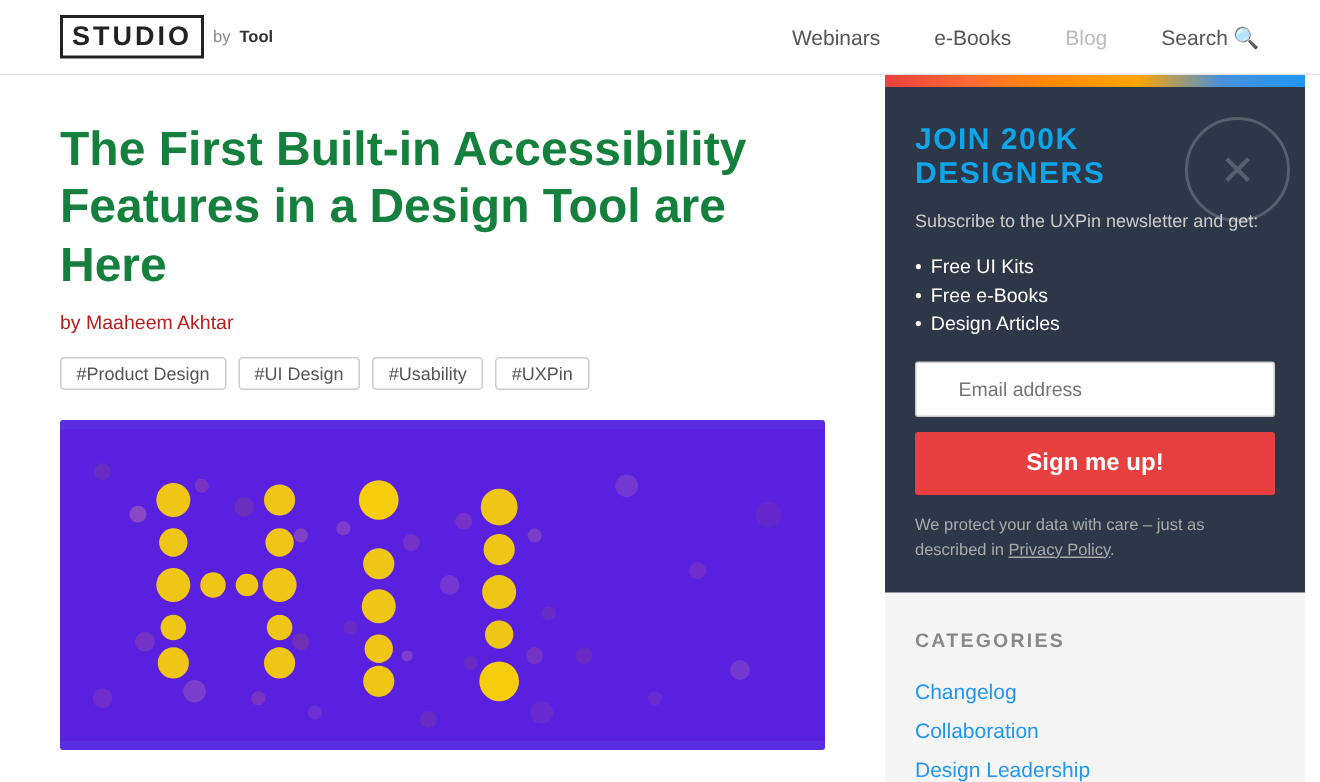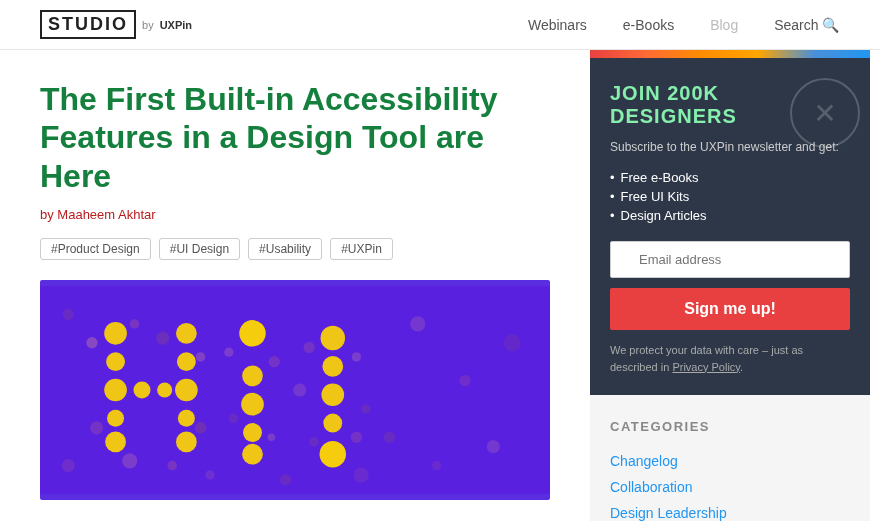--- a/index.html
+++ b/index.html
@@ -137,21 +137,21 @@
       padding: 24px 20px 20px 20px;
       position: relative;
       overflow: hidden;
     }
 
     .newsletter-title {
       font-size: 20px;
       font-weight: 900;
       letter-spacing: 1px;
       margin-bottom: 10px;
-      color: #86efac;
+      color: #0ea5e9;
     }
 
     .newsletter-subtitle {
       font-size: 12px;
       color: #ccc;
       margin-bottom: 12px;
       line-height: 1.5;
     }
 
     .newsletter-list {
@@ -245,21 +245,21 @@
       text-decoration: none;
     }
   </style>
 </head>
 <body>
 
 <div class="header">
   <div class="logo-area">
     <span class="logo-studio">STUDIO</span>
     <span class="logo-by">by</span>
-    <span class="logo-uxpin">UXPin</span>
+    <span class="logo-uxpin">Tool</span>
   </div>
   <nav class="nav">
     <a class="nav-item">Webinars</a>
     <a class="nav-item">e-Books</a>
     <a class="nav-item active">Blog</a>
     <div class="search-area">
       <span>Search</span>
       <span>🔍</span>
     </div>
   </nav>
@@ -350,22 +350,22 @@
   </div>
 
   <div class="sidebar">
     <div class="sidebar-top-stripe"></div>
 
     <div class="newsletter-box">
       <div class="watermark">✕</div>
       <h2 class="newsletter-title">JOIN 200K DESIGNERS</h2>
       <p class="newsletter-subtitle">Subscribe to the UXPin newsletter and get:</p>
       <ul class="newsletter-list">
+        <li>Free UI Kits</li>
         <li>Free e-Books</li>
-        <li>Free UI Kits</li>
         <li>Design Articles</li>
       </ul>
       <input class="email-input" type="email" placeholder="Email address" style="">
       <button class="signup-button">Sign me up!</button>
       <p class="privacy-note">
         <span>We protect your data with care – just as described in</span>
         <a href="#">Privacy Policy</a>.
       </p>
     </div>
 

